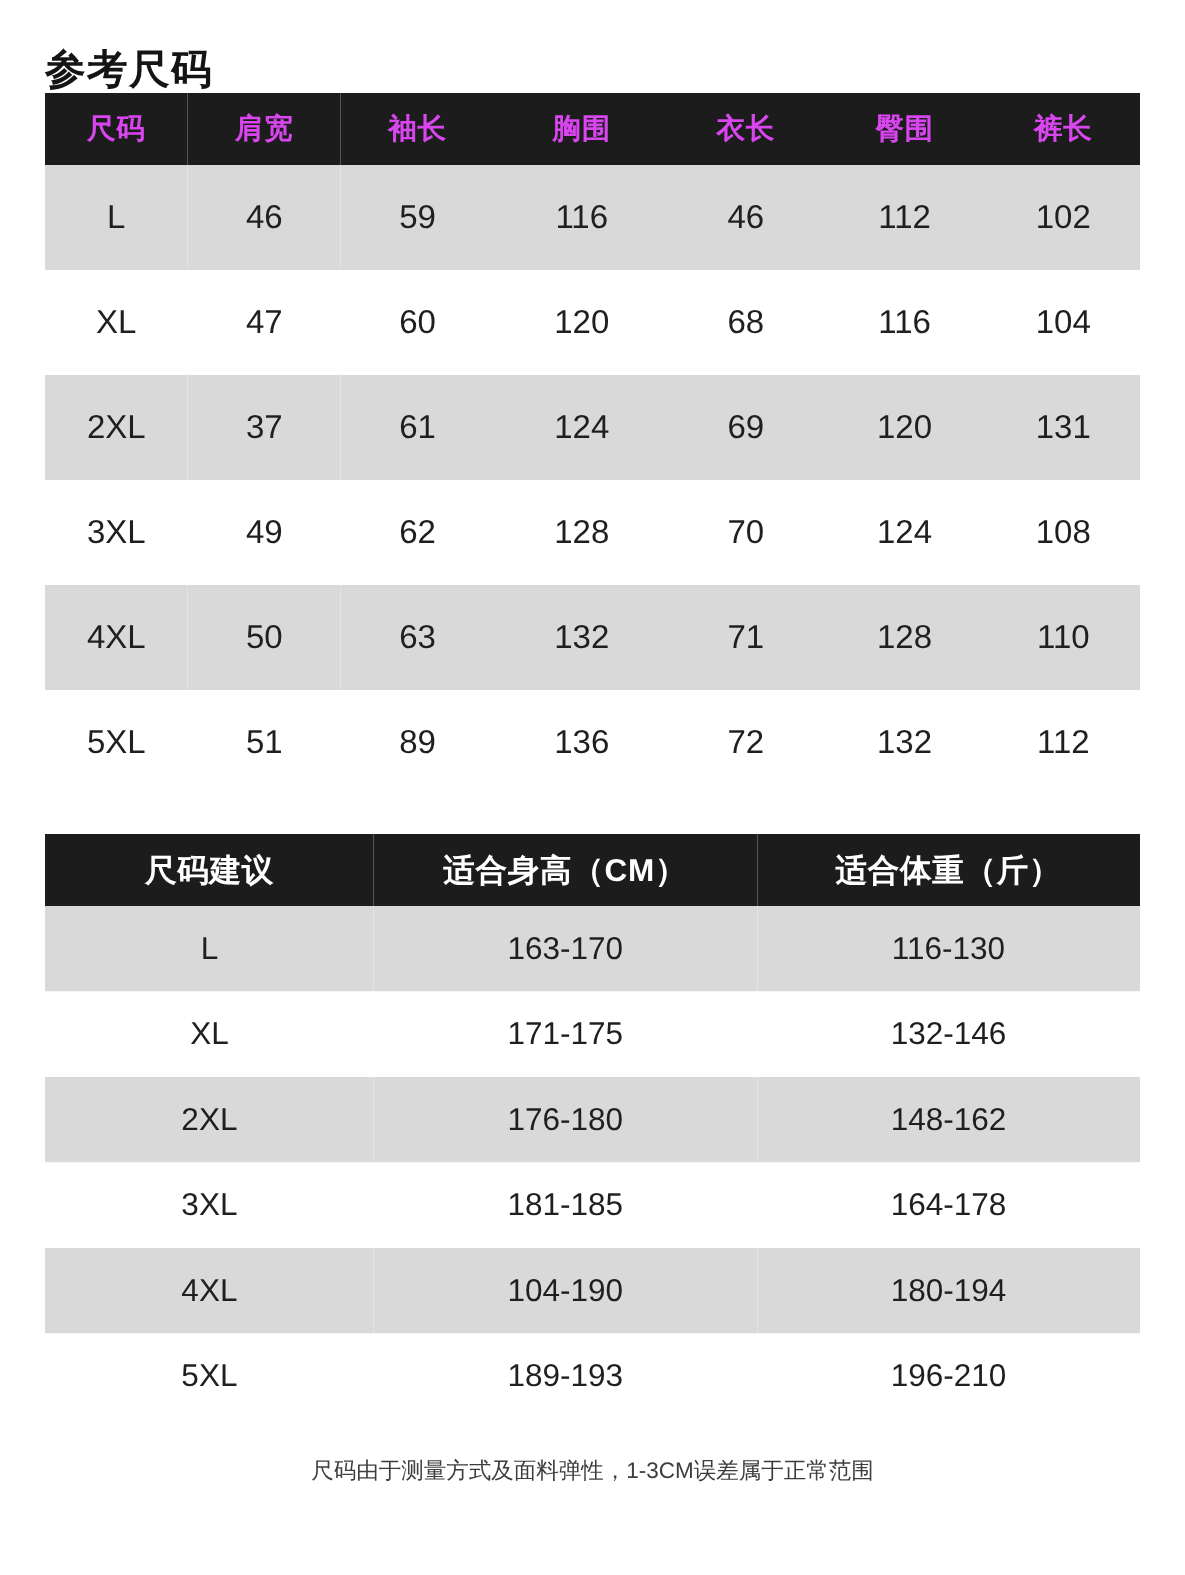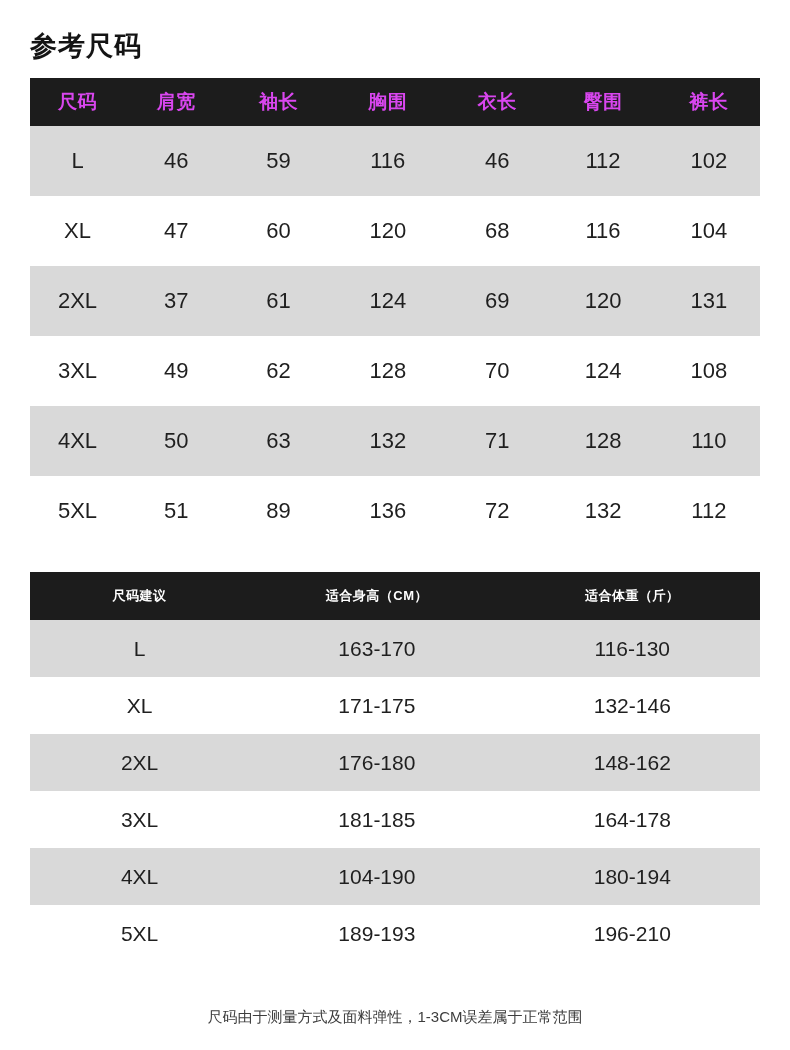--- a/index.html
+++ b/index.html
@@ -21,21 +21,20 @@
     box-sizing: border-box;
     padding: 0 30px;
     overflow: hidden;
   }
   .title {
     font-size: 27px;
     font-weight: bold;
     color: #141414;
     letter-spacing: 1px;
     padding-top: 30px;
-    padding-bottom: 16px;
     line-height: 1.2;
   }
   table {
     border-collapse: collapse;
     width: 730px;
     table-layout: fixed;
   }
   
   .t1 thead th {
     background: #1c1c1c;
@@ -57,21 +56,21 @@
     background: #d9d9d9;
   }
   .t1 tbody tr:nth-child(even) td {
     background: #ffffff;
   }
   .spacer-1 { height: 26px; }
   
   .t2 thead th {
     background: #1c1c1c;
     color: #ffffff;
-    font-size: 13px;
+    font-size: 21px;
     font-weight: bold;
     height: 46px;
     text-align: center;
     letter-spacing: 0.5px;
   }
   .t2 tbody td {
     height: 55px;
     text-align: center;
     font-size: 21px;
     color: #1f1f1f;
@@ -83,21 +82,20 @@
     background: #ffffff;
   }
   .notes {
     text-align: center;
     padding-top: 22px;
     line-height: 1.75;
   }
   .notes div {
     font-size: 15px;
     color: #3d3d3d;
-    margin-top: 20px;
   }
 </style>
 </head>
 <body>
 
 <div class="page">
 
   <div class="title">参考尺码</div>
 
   <table class="t1">

